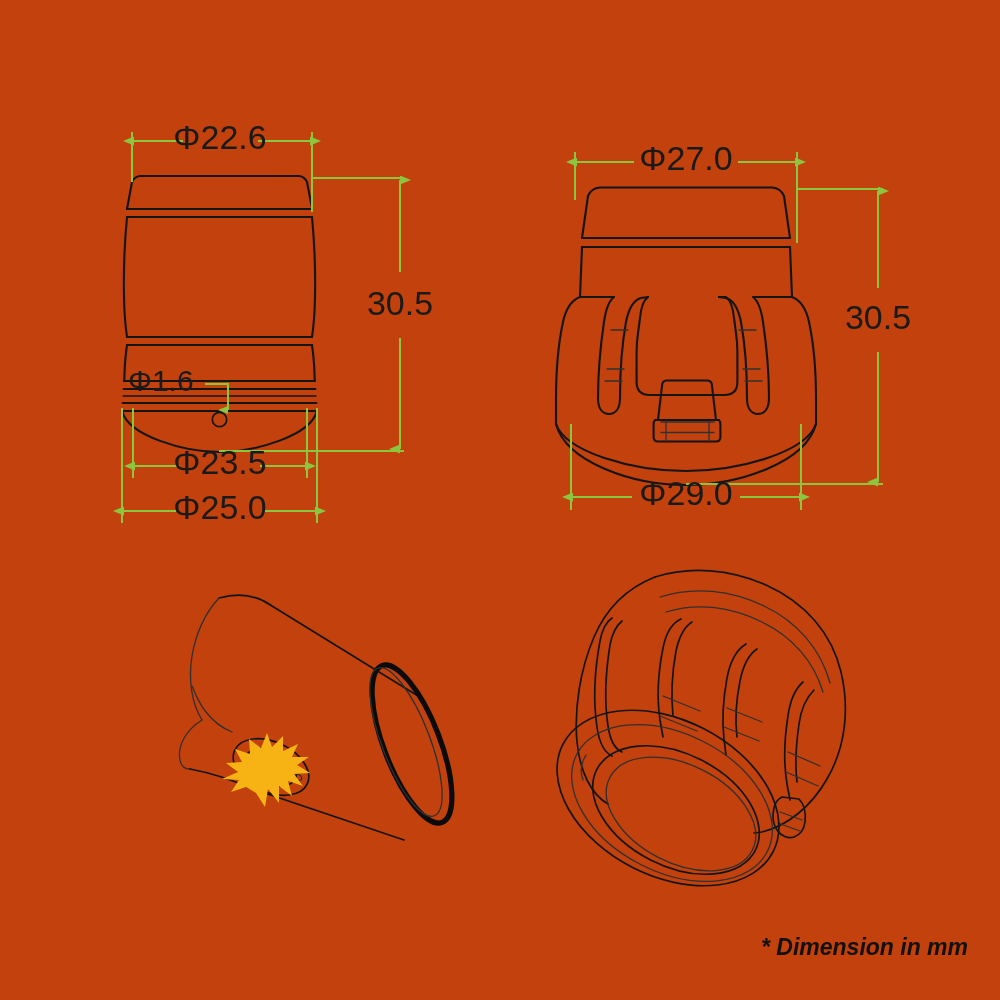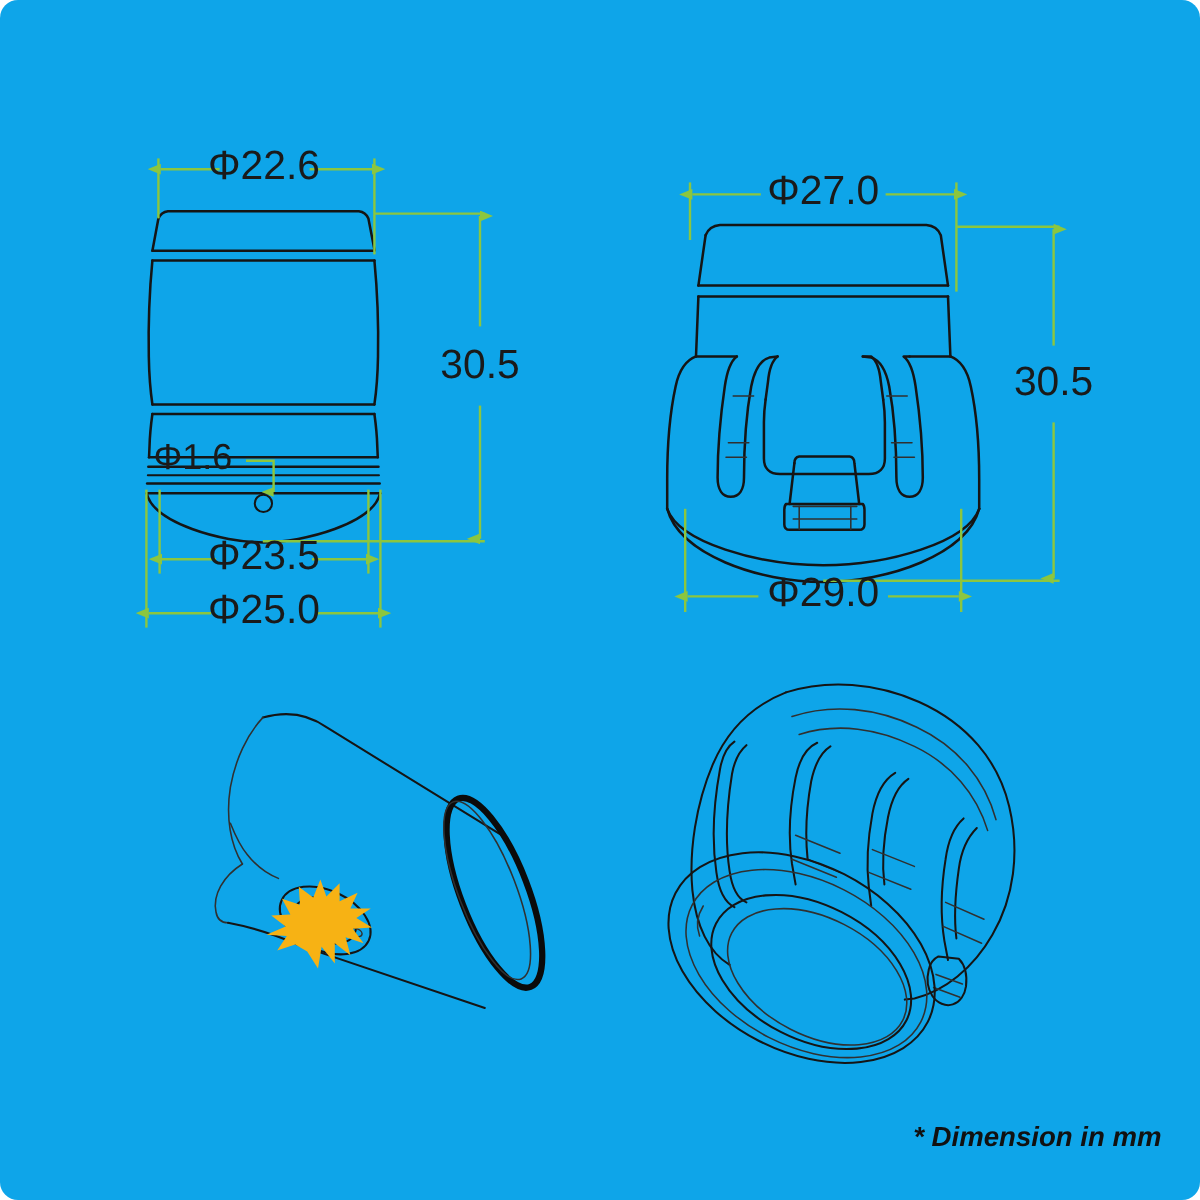--- a/index.html
+++ b/index.html
@@ -12,22 +12,21 @@
     height: 1000px;
     font-family: "Liberation Sans", sans-serif;
     position: relative;
     overflow: hidden;
   }
   #sheet {
     position: absolute;
     left: 0; top: 0;
     width: 1000px;
     height: 1000px;
-    background: #0ea5e9;
-    border-radius: 15px;
+    background: #c2410c;
   }
   svg.drawing {
     position: absolute;
     left: 0;
     top: 0;
     width: 1000px;
     height: 1000px;
     display: block;
   }
   .dimtext {

